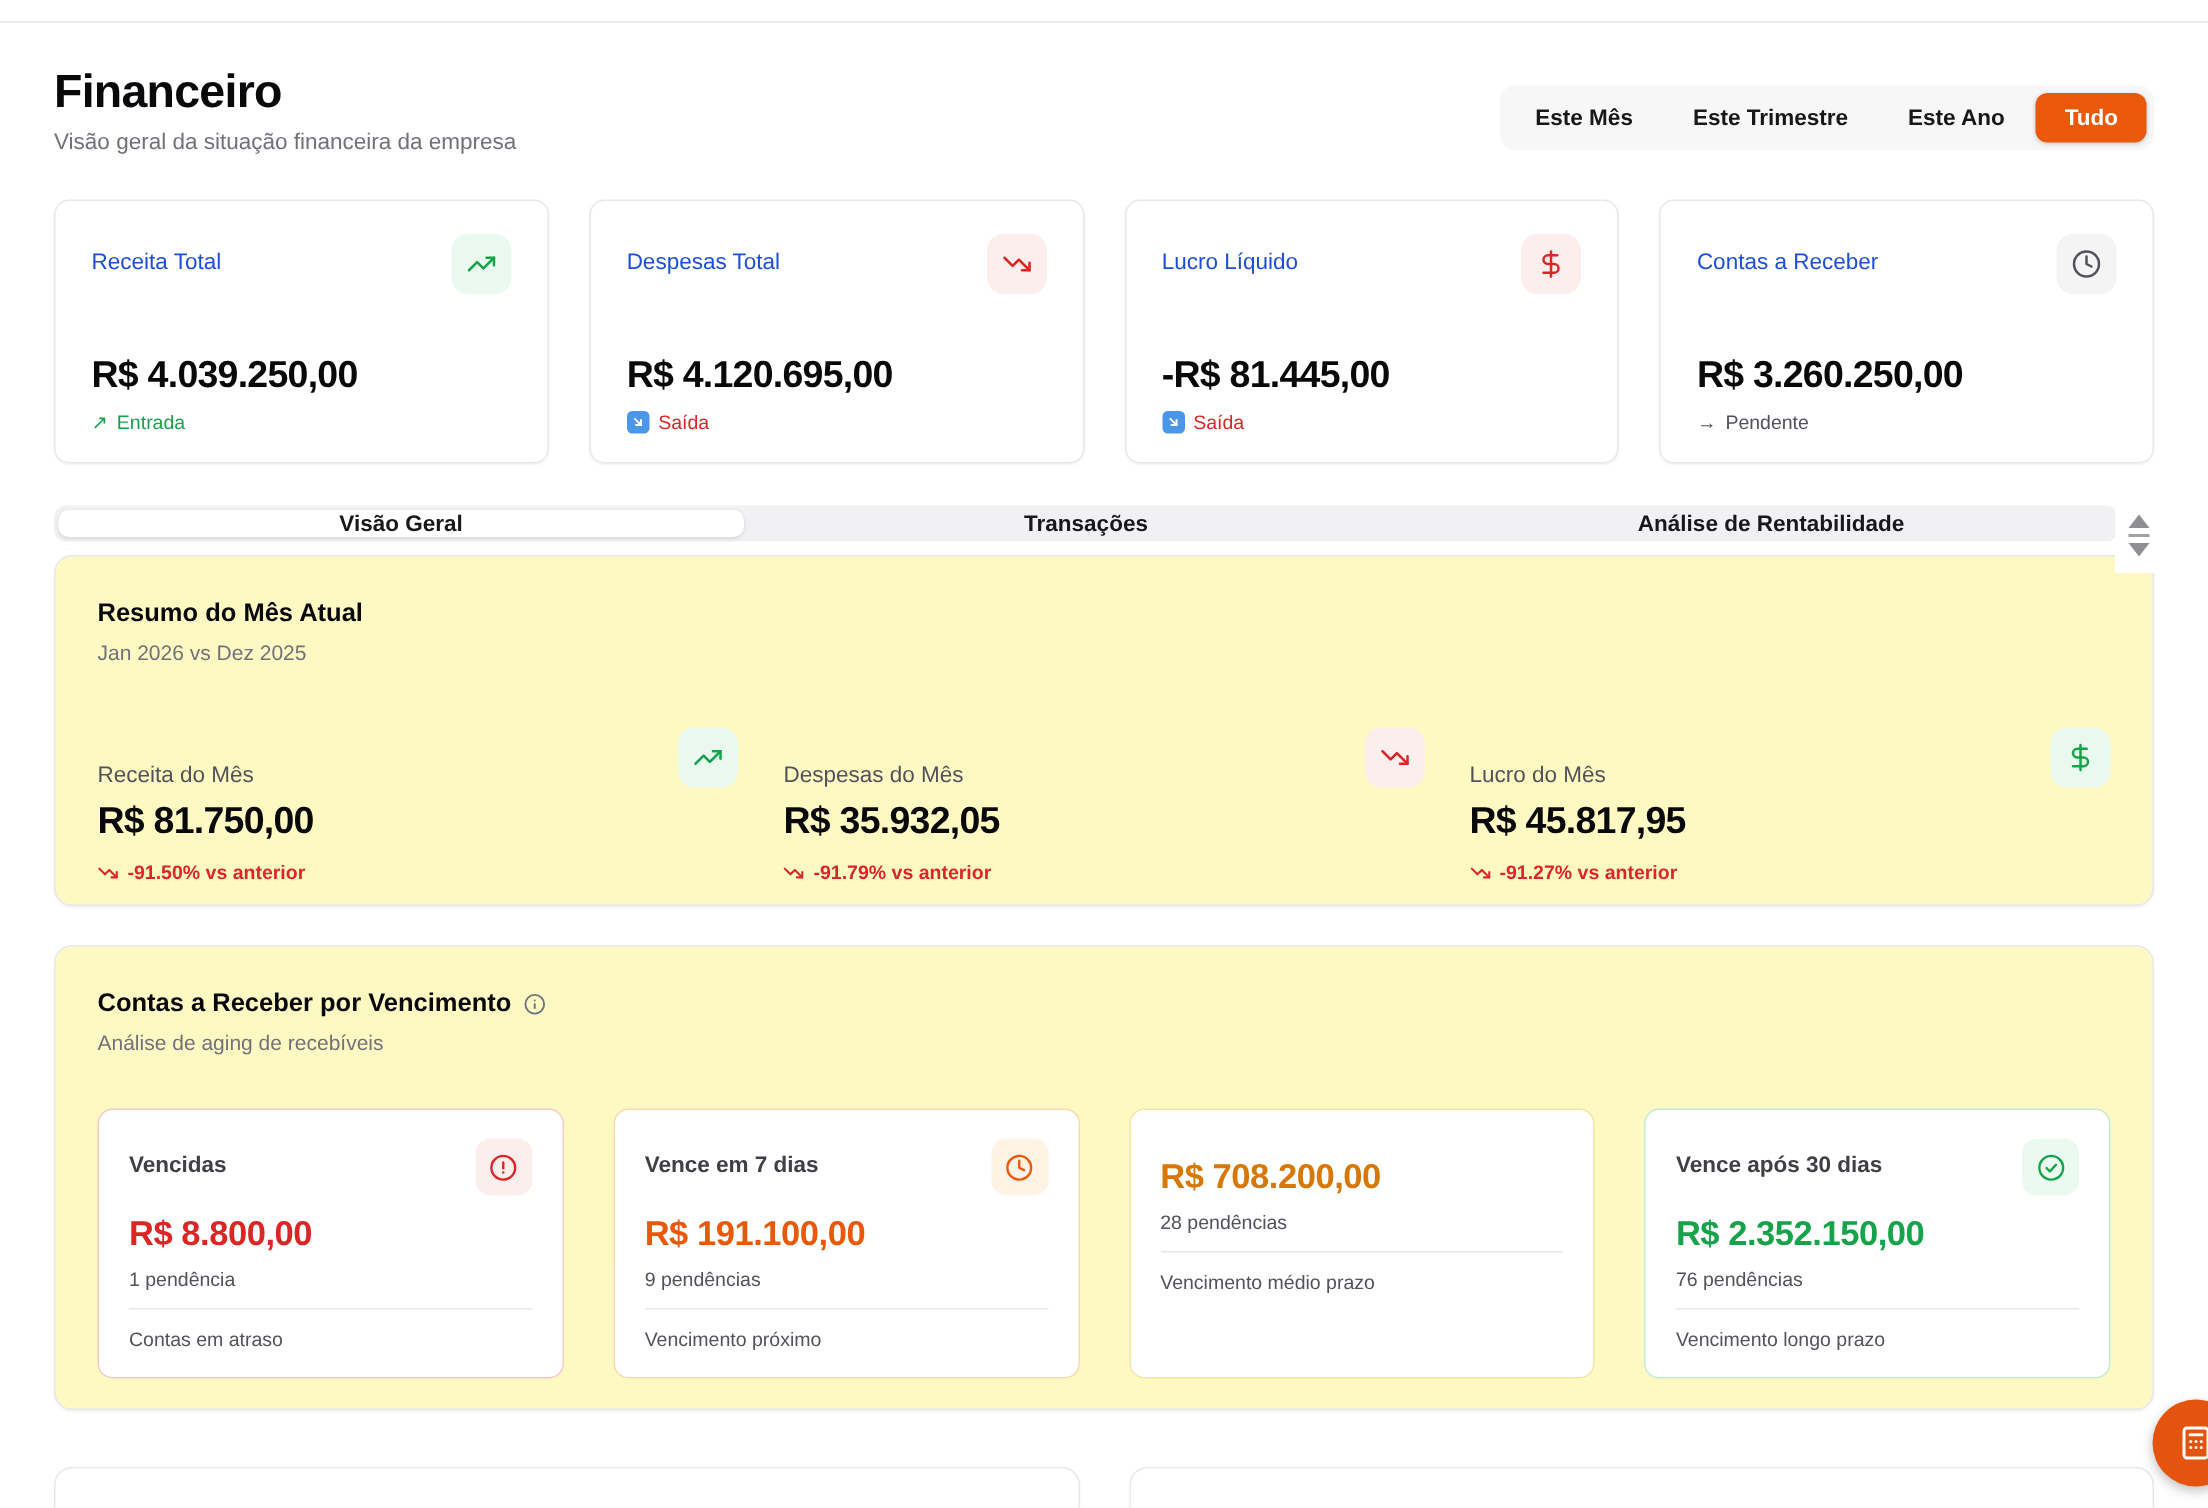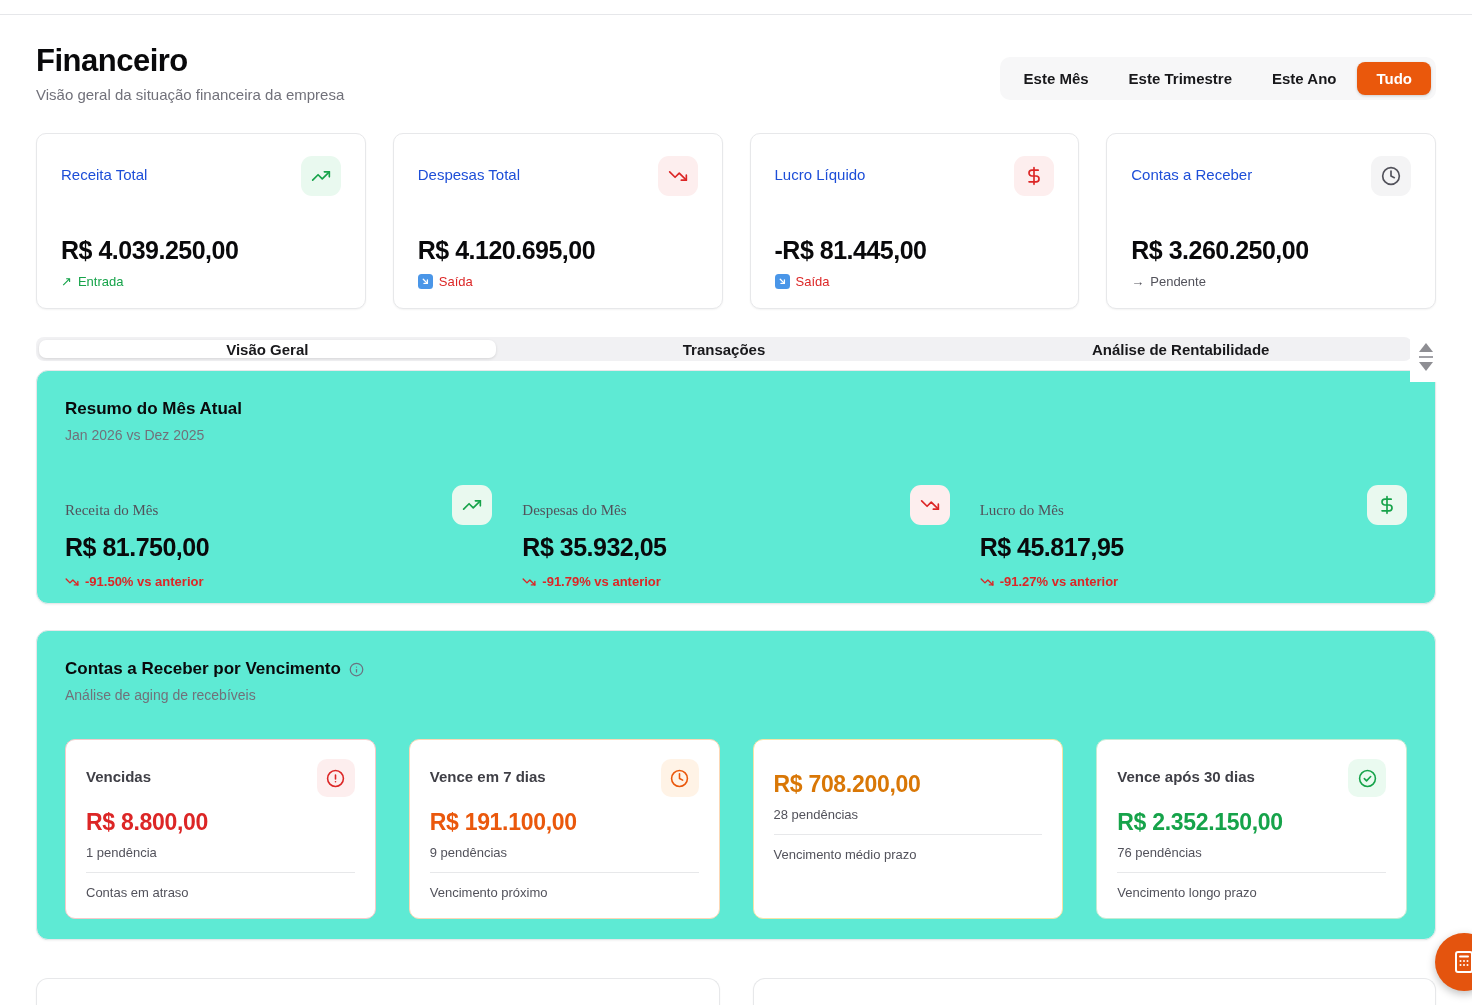--- a/index.html
+++ b/index.html
@@ -47,29 +47,29 @@
   .tab{flex:1;display:flex;align-items:center;justify-content:center;font-size:15px;font-weight:600;color:#18181b;
     border-radius:7px;cursor:pointer;}
   .tab.active{background:#fff;box-shadow:0 1px 3px rgba(0,0,0,.12);}
   .scroll-widget{position:absolute;right:-6px;top:-5px;width:32px;height:50px;background:#fff;
     display:flex;flex-direction:column;align-items:center;justify-content:center;gap:4px;}
   .tri-up{width:0;height:0;border-left:7px solid transparent;border-right:7px solid transparent;border-bottom:9px solid #8e8e93;cursor:pointer;}
   .tri-down{width:0;height:0;border-left:7px solid transparent;border-right:7px solid transparent;border-top:9px solid #8e8e93;cursor:pointer;}
   .tri-line{width:14px;height:2px;background:#a1a1a6;}
 
   
-  .panel{border:1px solid #e7e8ea;border-radius:12px;background:#5eead4;box-shadow:0 1px 2px rgba(0,0,0,.05);padding:28px;box-sizing:border-box;}
+  .panel{border:1px solid #e7e8ea;border-radius:12px;background:#fef9c3;box-shadow:0 1px 2px rgba(0,0,0,.05);padding:28px;box-sizing:border-box;}
   .panel-resumo{margin-top:9px;height:234px;}
   .panel-title{font-size:17px;font-weight:700;color:#09090b;display:flex;align-items:center;gap:8px;}
   .panel-subtitle{font-size:14px;color:#71717a;margin-top:8px;}
   .info-icon{color:#6b7280;display:inline-flex;cursor:pointer;}
   .info-icon svg{width:15px;height:15px;}
 
   .metrics-row{display:grid;grid-template-columns:repeat(3,1fr);gap:30px;margin-top:42px;}
-  .metric-head{display:flex;justify-content:space-between;align-items:center;font-family:Liberation Serif, serif;}
+  .metric-head{display:flex;justify-content:space-between;align-items:flex-end;}
   .metric-label{font-size:15px;color:#52525b;padding-top:10px;}
   .metric-value{font-size:25px;font-weight:700;letter-spacing:-0.5px;margin-top:8px;color:#09090b;}
   .metric-change{margin-top:12px;font-size:13px;font-weight:700;color:#dc2626;display:flex;align-items:center;gap:6px;}
   .metric-change svg{width:14px;height:14px;}
 
   
   .panel-aging{margin-top:26px;height:310px;}
   .aging-grid{display:grid;grid-template-columns:repeat(4,1fr);gap:33px;margin-top:36px;}
   .aging-card{border-radius:10px;border:1px solid #e7e8ea;background:#fff;padding:19px 20px;height:180px;box-sizing:border-box;}
   .aging-head{display:flex;justify-content:space-between;align-items:flex-start;}

